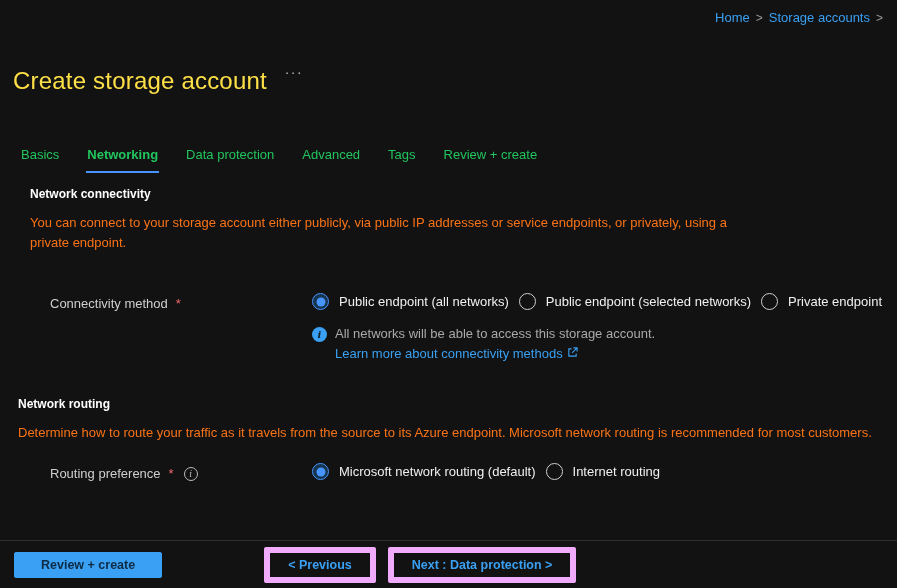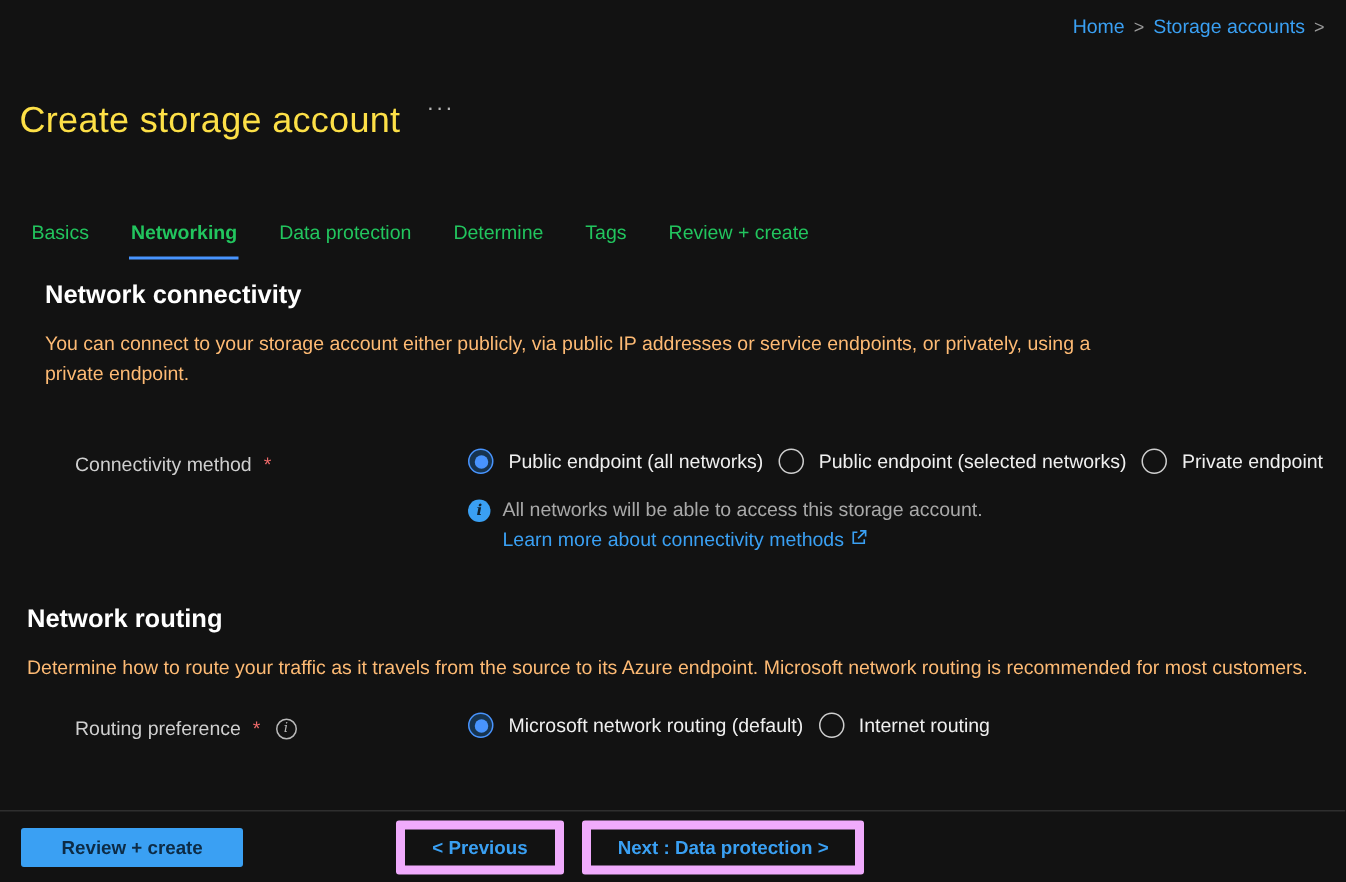--- a/index.html
+++ b/index.html
@@ -20,22 +20,22 @@
   .title-row { padding:10px 14px 0 13px; display:flex; align-items:center; gap:18px; }
   .page-title { color:#fde047; font-size:24px; font-weight:normal; letter-spacing:0.2px;margin-top:32px; }
   .title-ellipsis { color:#b5b5b5; font-size:15px; letter-spacing:2px; cursor:pointer; padding-top:6px; }
   
   .tabs { display:flex; gap:26px; padding-left:20px; margin-top:48px; }
   .tab { color:#22c55e; padding:4px 1px 9px 1px; cursor:pointer; border-bottom:2px solid transparent; }
   .tab.active { font-weight:bold; border-bottom:2px solid #4894fe; }
   
   .section-1 { padding:14px 14px 0 30px; }
   .section-2 { padding:14px 14px 0 18px; }
-  .section-heading { color:#ffffff; font-weight:bold; font-size:17px; margin-bottom:12px; }
-  .section-desc { color:#fdba74; line-height:1.55; }
+  .section-heading { color:#ffffff; font-weight:bold; font-size:12px; margin-bottom:12px; }
+  .section-desc { color:#f97316; line-height:1.55; }
   .desc-narrow { max-width:712px; }
   
   .form-row { display:flex; margin-top:26px; }
   .field-label-col { width:262px; flex:0 0 262px; color:#cfcfcf; padding-top:3px; display:flex; align-items:flex-start; gap:6px;margin-left:32px; }
   .req-star { color:#ee6a6a; margin-left:2px; }
   .info-circle-outline {
     display:inline-flex; align-items:center; justify-content:center;
     width:14px; height:14px; border:1px solid #b9b9b9; border-radius:50%;
     color:#b9b9b9; font-size:9px; font-family:"DejaVu Serif", serif; font-style:italic;
     margin-left:4px; margin-top:1px; cursor:pointer;
@@ -95,21 +95,21 @@
 
 <div class="title-row">
   <span class="page-title">Create storage account</span>
   <span class="title-ellipsis">...</span>
 </div>
 
 <div class="tabs">
   <div class="tab">Basics</div>
   <div class="tab active">Networking</div>
   <div class="tab">Data protection</div>
-  <div class="tab">Determine</div>
+  <div class="tab">Advanced</div>
   <div class="tab">Tags</div>
   <div class="tab">Review + create</div>
 </div>
 
 <div class="section-1">
   <div class="section-heading">Network connectivity</div>
   <div class="section-desc desc-narrow">You can connect to your storage account either publicly, via public IP addresses or service endpoints, or privately, using a private endpoint.</div>
 </div>
 
 <div class="section-2">

